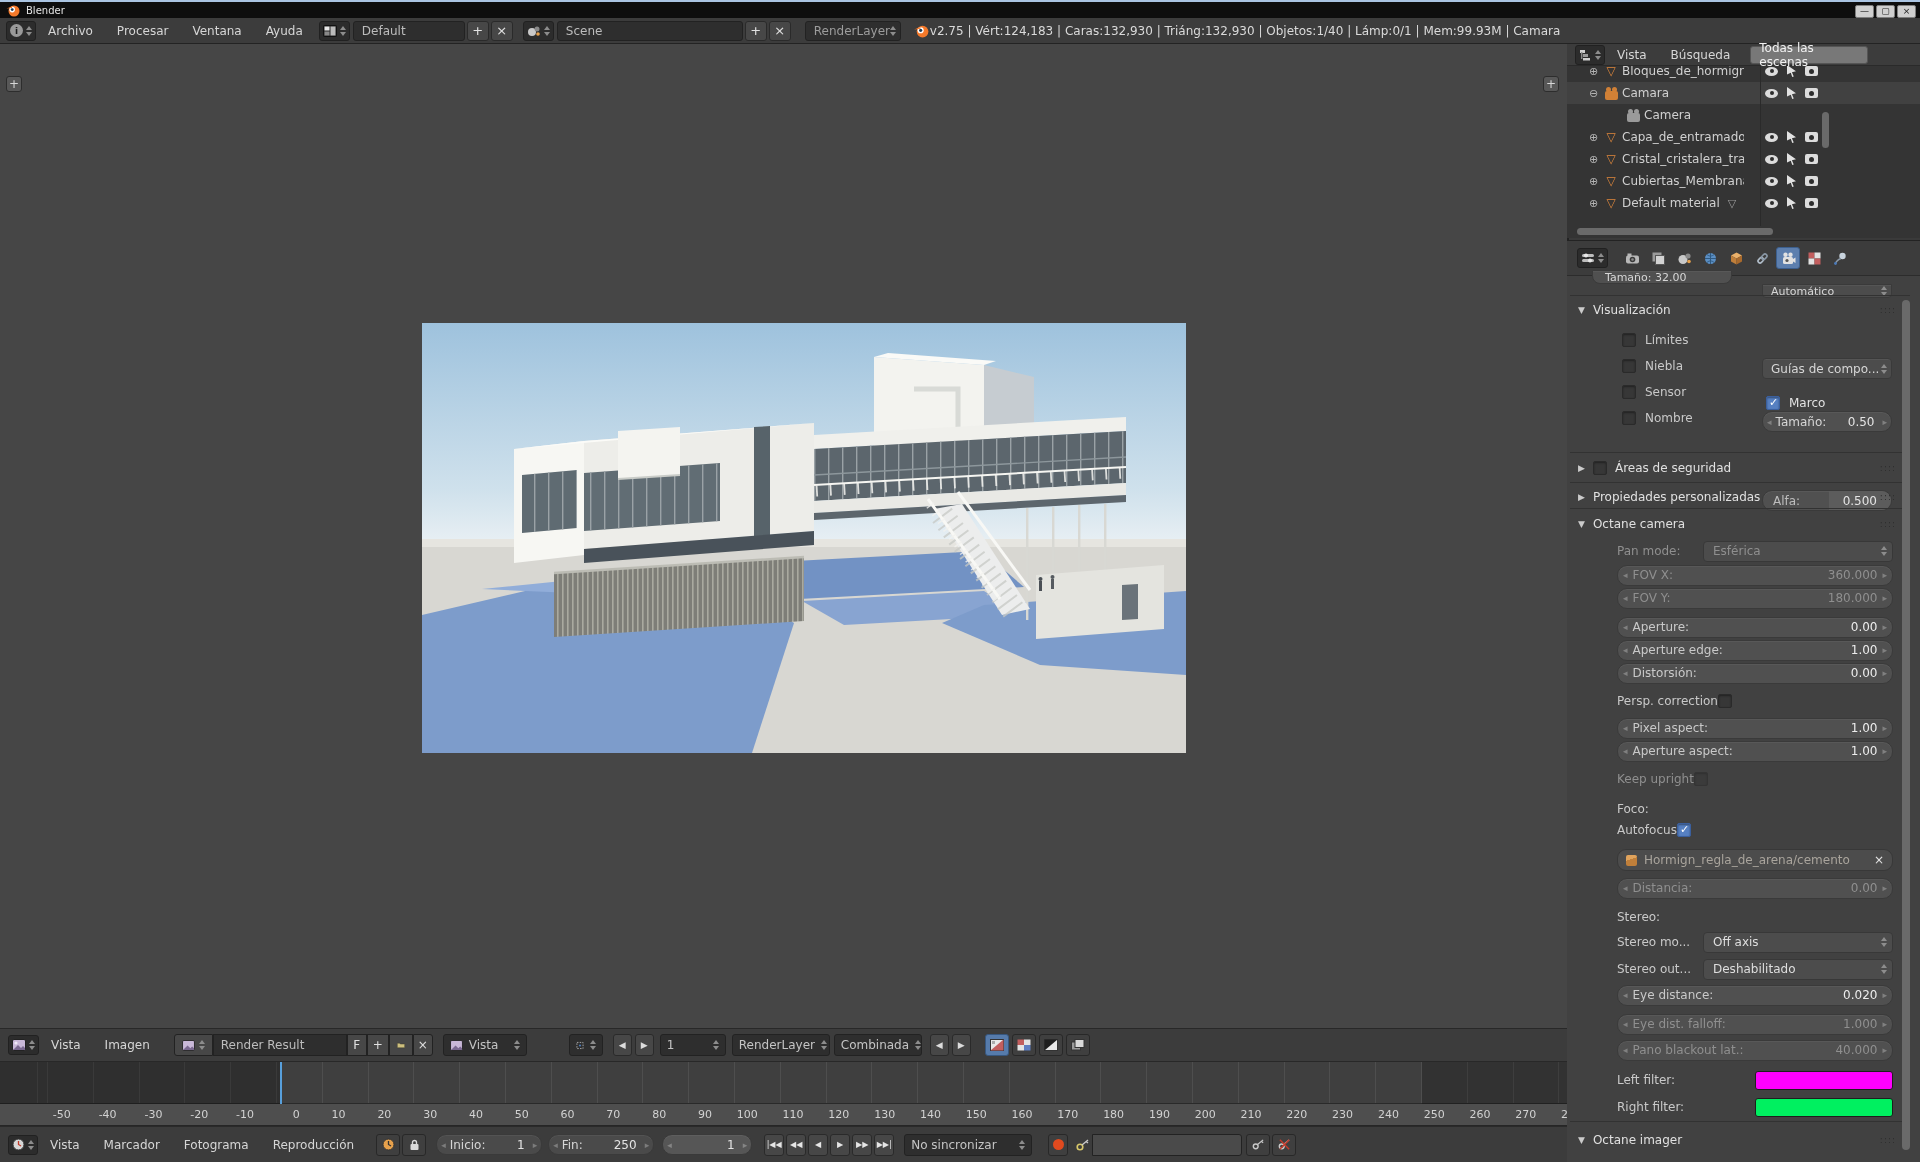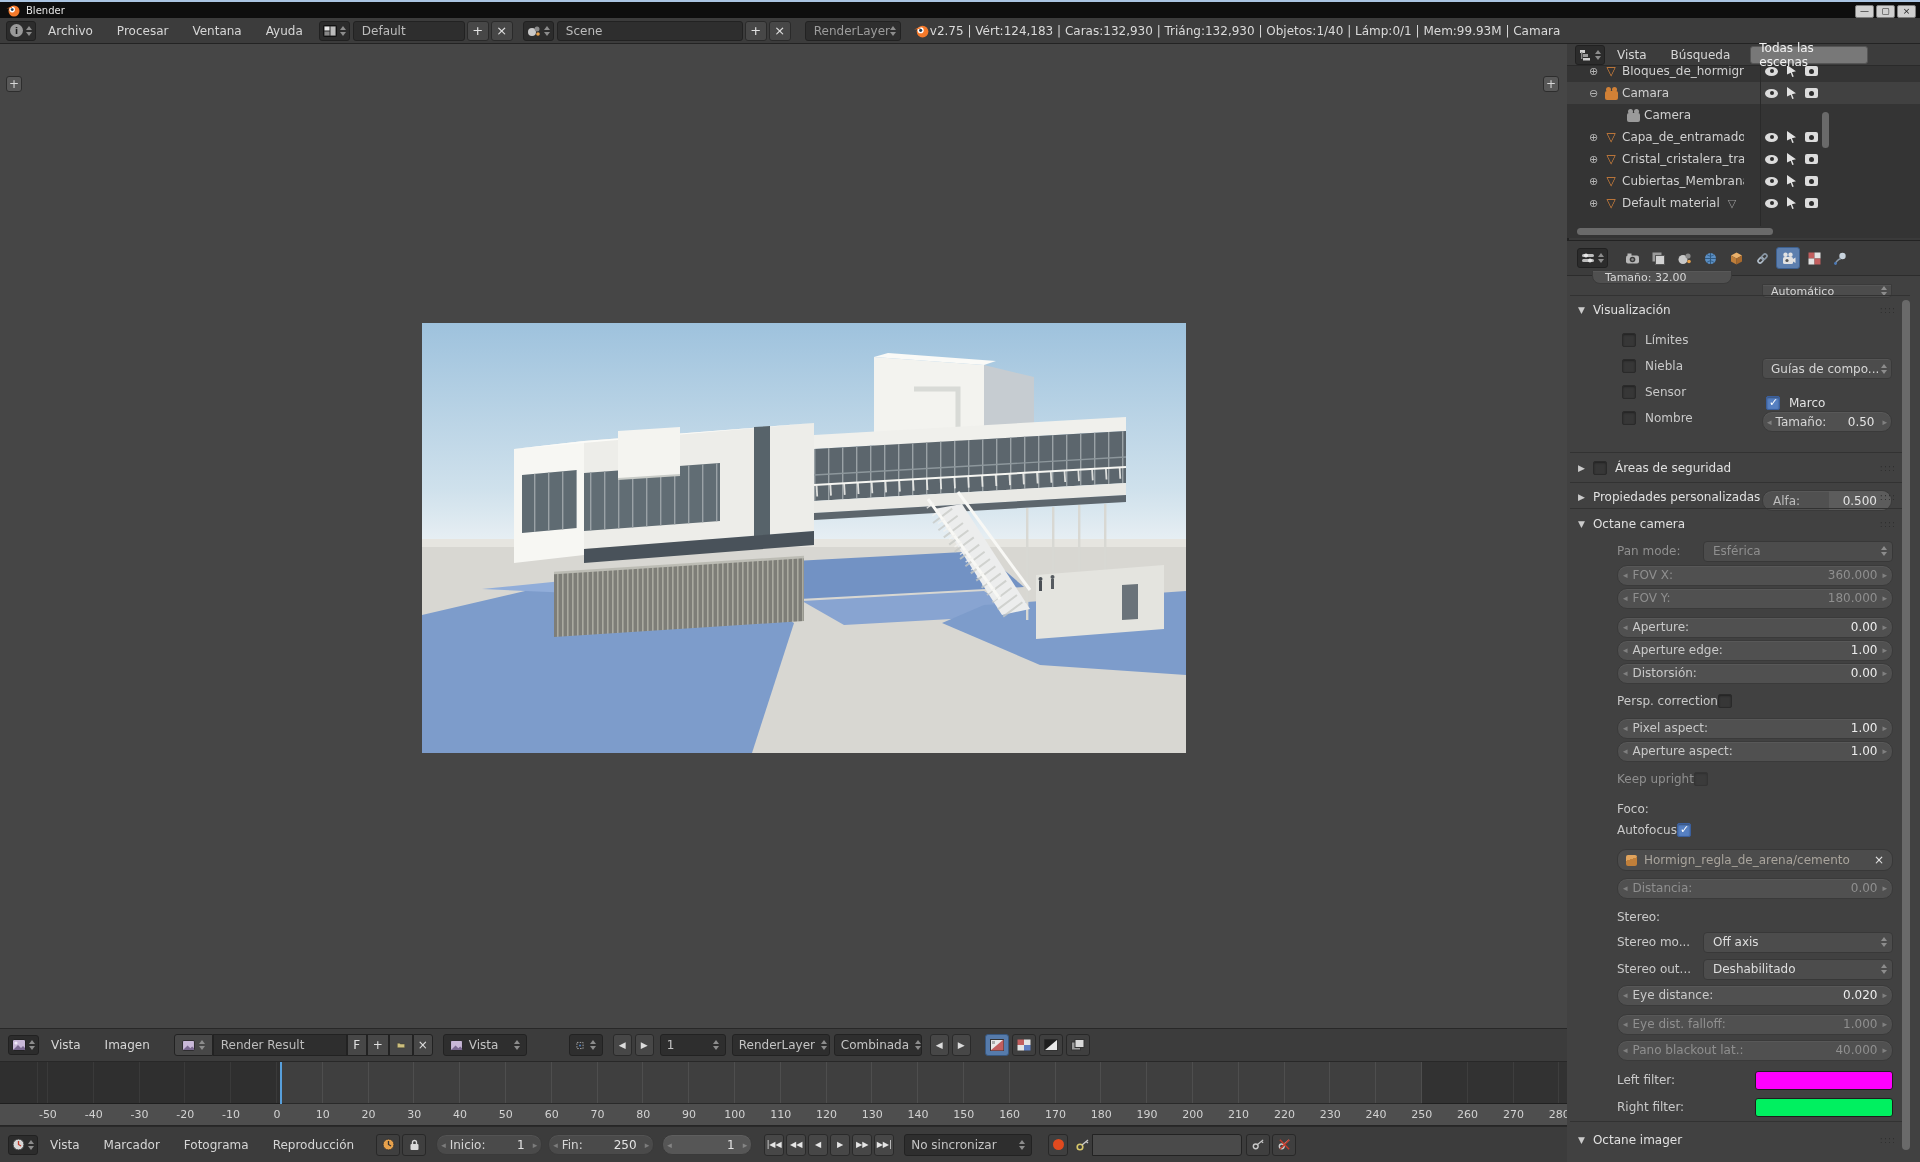--- a/index.html
+++ b/index.html
@@ -142,21 +142,21 @@
   .arrbtn { width:19px; height:22px; background:#474747; border:1px solid #2a2a2a; border-radius:3px; color:#dcdcdc; display:flex; align-items:center; justify-content:center; font-size:9px; }
 
   
   #tltracks { left:0; top:1062px; width:1567px; height:42px; background:#3f3f3f;
     background-image:repeating-linear-gradient(to right, rgba(255,255,255,.08) 0 1px, transparent 1px 45.8px);
     background-position:47px 0; border-bottom:1px solid #2a2a2a; }
   #tl-darkleft { left:0; top:1062px; width:281px; height:42px; background:rgba(0,0,0,.25); }
   #tl-darkright { left:1422px; top:1062px; width:145px; height:42px; background:rgba(0,0,0,.20); }
   #playhead { left:280px; top:1062px; width:2px; height:42px; background:#58a0dc; }
   #tlruler { left:0; top:1104px; width:1567px; height:22px; background:#4e4e4e; border-bottom:1px solid #262626; white-space:nowrap; overflow:hidden; padding-left:25px; }
-  .rslot { display:inline-block; width:45.8px; text-align:center; font-size:11px; color:#d2d2d2; line-height:21px; }
+  .rslot { display:inline-block; width:45.8px; text-align:right; font-size:11px; color:#d2d2d2; line-height:21px; }
   #tlhdr { left:0; top:1126px; width:1567px; height:36px; background:#3c3c3c; border-top:1px solid #2a2a2a; }
   .pbtn { width:20px; height:22px; background:#474747; border:1px solid #2a2a2a; border-radius:3px; color:#e6e6e6; display:flex; align-items:center; justify-content:center; font-size:8px; white-space:nowrap; }
   #recbtn { width:20px; height:22px; background:#3f3f3f; border:1px solid #282828; border-radius:3px; display:flex; align-items:center; justify-content:center; }
   #recbtn i { width:11px; height:11px; border-radius:50%; background:#e04a1f; }
 
   svg { display:block; }
 </style>
 </head>
 <body>
 

